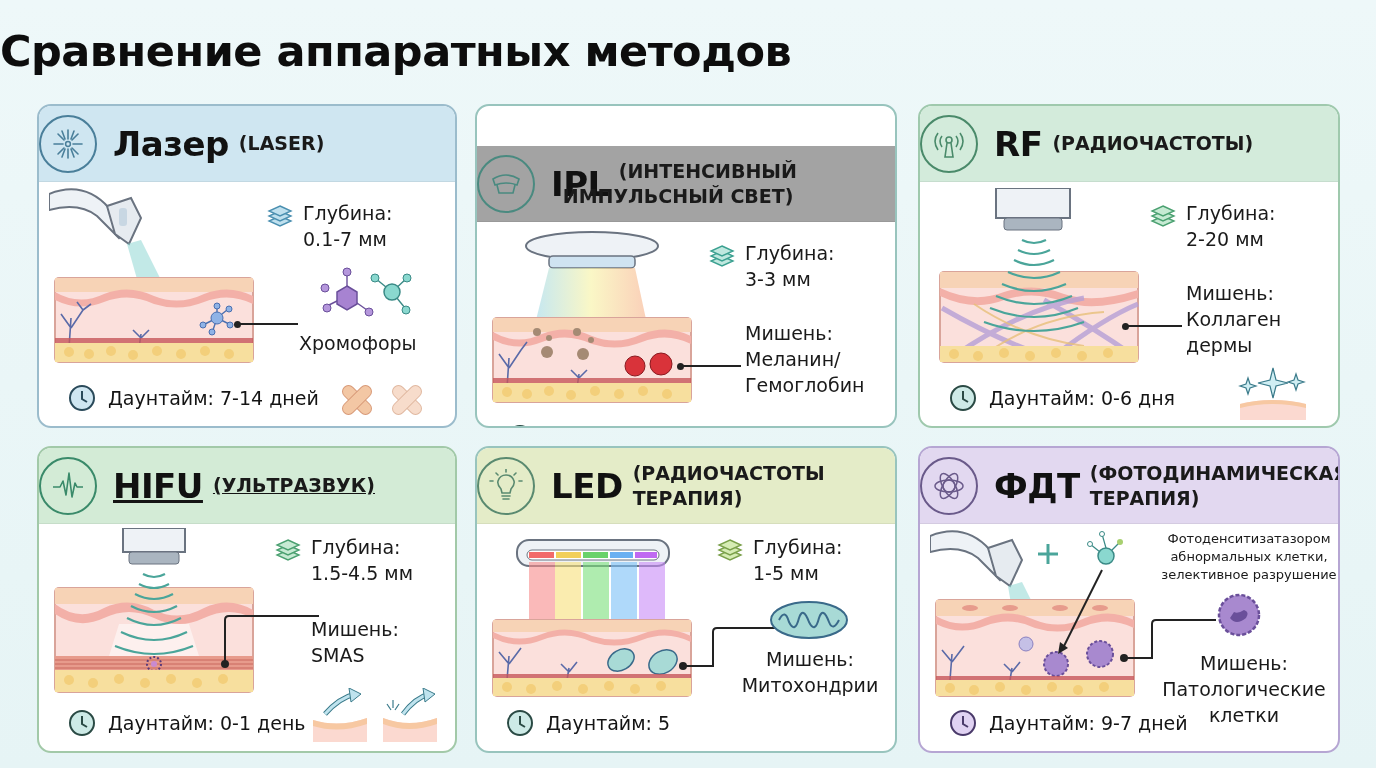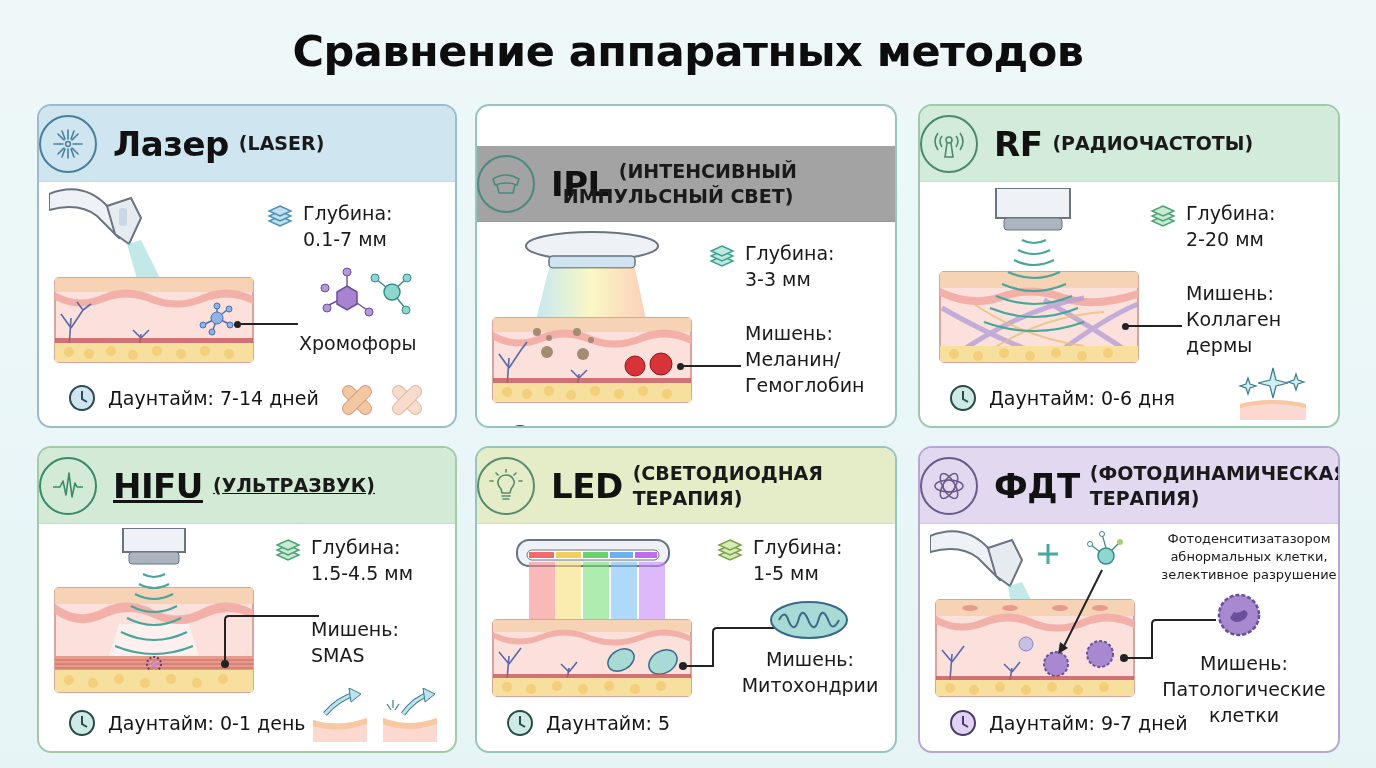--- a/index.html
+++ b/index.html
@@ -5,21 +5,21 @@
   * { box-sizing: border-box; margin: 0; padding: 0; }
   html, body { width: 1376px; height: 768px; overflow: hidden; }
   body {
     background: linear-gradient(180deg, #eef8f9 0%, #e6f4f5 100%);
     font-family: "DejaVu Sans", sans-serif;
     color: #141414;
     position: relative;
   }
   .title {
     position: absolute; left: 0; top: 26px; width: 1376px;
-    text-align: center; font-size: 43px; font-weight: bold; letter-spacing: -0.5px;
+    font-size: 43px; font-weight: bold; letter-spacing: -0.5px;
     color: #0d0d0d;
   }
   .card {
     position: absolute; background: #fff; border-radius: 14px;
     border: 2px solid #9bb9c6; overflow: hidden;
   }
   .card-head {
     height: 76px; display: flex; align-items: center; 
     border-bottom: 1.5px solid rgba(0,0,0,0.06);
   }
@@ -473,21 +473,21 @@
             <line x1="4" y1="12" x2="1" y2="12"></line>
             <line x1="30" y1="12" x2="33" y2="12"></line>
             <line x1="7" y1="4" x2="9" y2="6"></line>
             <line x1="27" y1="4" x2="25" y2="6"></line>
           </g>
         </svg>
     </div>
     <div class="head-title">
       <span class="abbr">LED</span>
       <span class="full" style="display:block;">
-        <div>(СВЕТОДИОДНАЯ</div>
+        <div>(РАДИОЧАСТОТЫ</div>
         <div>ТЕРАПИЯ)</div>
       </span>
     </div>
   </div>
   <div class="body">
     <svg class="skin" style="left:10px;top:6px;" width="230" height="170" viewBox="0 0 230 170">
       <rect x="30" y="10" width="152" height="26" rx="12" fill="#eef2f6" stroke="#6a7380" stroke-width="2"></rect>
       <rect x="40" y="20" width="132" height="10" rx="5" fill="#fff" stroke="#6a7380"></rect>
       <rect x="42" y="22" width="25" height="6" fill="#f26a6a"></rect>
         <rect x="69" y="22" width="25" height="6" fill="#f2cf5a"></rect>

